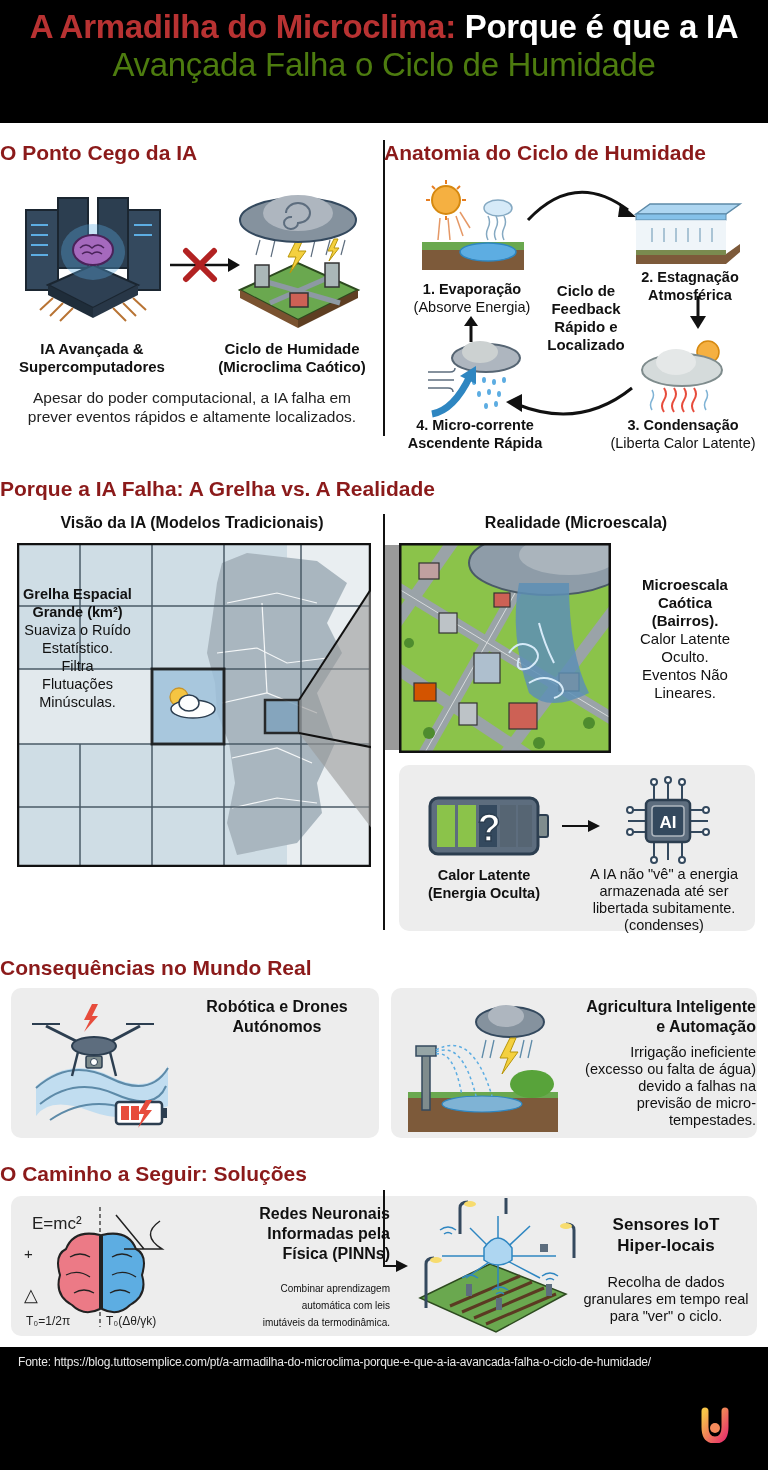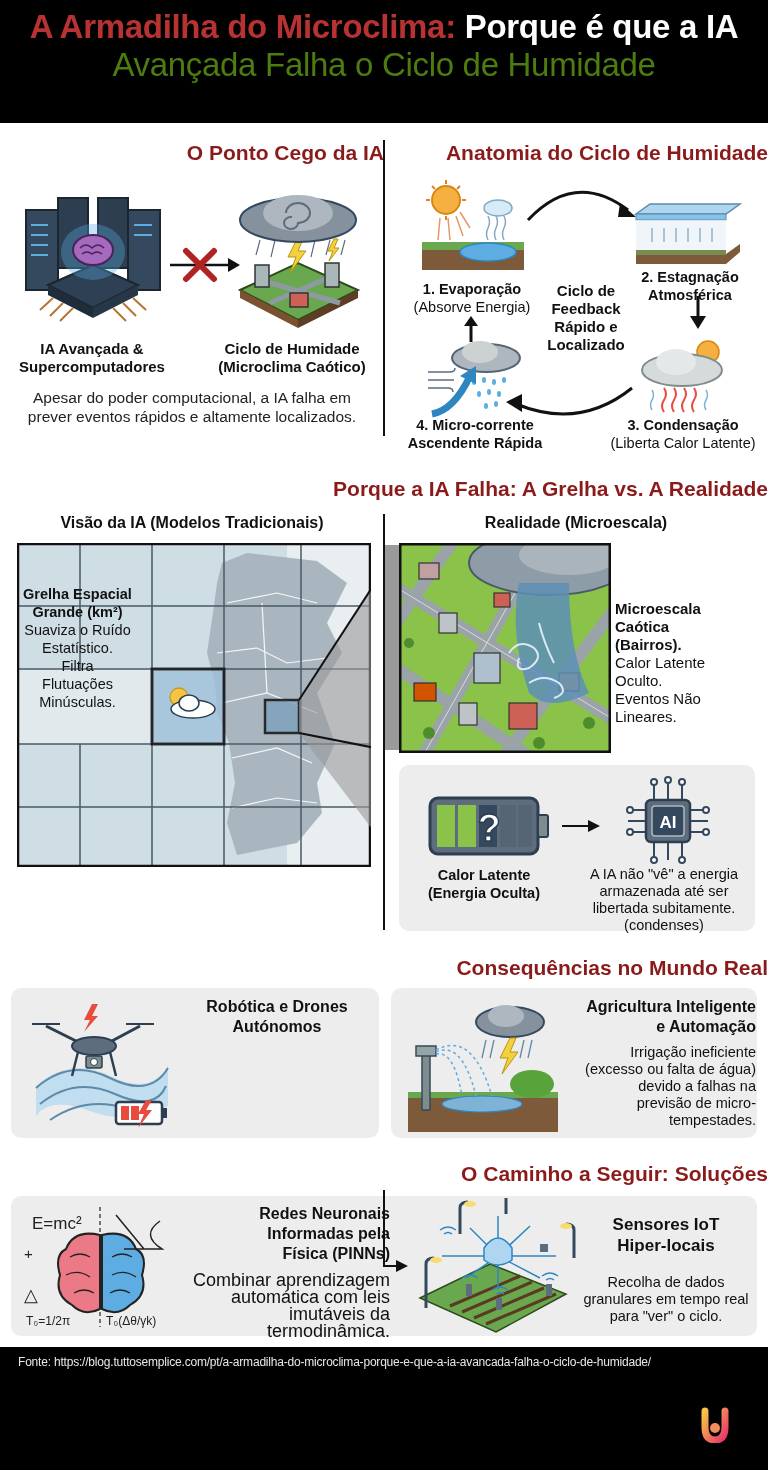--- a/index.html
+++ b/index.html
@@ -4,21 +4,21 @@
 <style>
 *{box-sizing:border-box;margin:0;padding:0}
 html,body{width:768px;height:1470px;background:#fff;overflow:hidden}
 body{font-family:"Liberation Sans",sans-serif;color:#111;position:relative}
 .abs{position:absolute}
 .header{left:0;top:0;width:768px;height:123px;background:#000;text-align:center}
 .header .t1{position:absolute;left:0;right:0;top:8px;font-size:33px;font-weight:bold;line-height:38px;color:#fff;letter-spacing:-0.3px}
 .header .t1 .red{color:#b83232}
 .header .t2{position:absolute;left:0;right:0;top:46px;font-size:33px;font-weight:normal;line-height:38px;color:#4d7c0f;letter-spacing:-0.3px}
 .header .sub{position:absolute;left:0;right:0;top:88px;font-size:21px;line-height:26px;color:#f2f2f2}
-.sec-title{color:#8b1a1a;font-weight:bold;font-size:21px;text-align:right;line-height:26px}
+.sec-title{color:#8b1a1a;font-weight:bold;font-size:21px;text-align:left;line-height:26px}
 .vline{background:#111;width:2px}
 .lbl-b{font-weight:bold;font-size:14.5px;text-align:center;line-height:18px}
 .lbl{font-size:14.5px;text-align:center;line-height:18px}
 .body-txt{font-size:15.5px;text-align:center;line-height:19px;color:#222}
 .card{background:#ededed;border-radius:10px}
 .footer{left:0;top:1347px;width:768px;height:123px;background:#000}
 .footer .src{position:absolute;left:18px;top:8px;font-size:12px;color:#e8e8e8;white-space:nowrap;letter-spacing:-0.2px}
 </style>
 </head>
 <body>
@@ -312,21 +312,21 @@
   <ellipse cx="150" cy="20" rx="80" ry="32" fill="#8e9ca8" stroke="#4a5a66" stroke-width="2"></ellipse>
   <ellipse cx="170" cy="12" rx="50" ry="20" fill="#aab4bc"></ellipse>
   <path d="M120 40 Q110 90 130 150 Q150 170 190 150 Q170 110 170 40 Z" fill="#5d8fb5" opacity="0.85"></path>
   <g stroke="#d6eaf8" stroke-width="2" fill="none">
       <path d="M110 110 q10 -15 25 -5 q10 10 -5 20 q-15 5 -10 -10"></path>
       <path d="M130 140 q15 -10 30 0 q10 10 -5 15"></path>
       <path d="M140 80 q5 20 15 40"></path>
     </g>
   <rect x="1" y="1" width="210" height="208" fill="none" stroke="#111" stroke-width="3"></rect>
 </svg>
-<div class="abs" style="left:615px;top:600px;width:140px;text-align:left;line-height:18px">
+<div class="abs" style="left:615px;top:576px;width:140px;text-align:center;line-height:18px">
   <div style="font-weight:bold;font-size:15px">Microescala</div>
   <div style="font-weight:bold;font-size:15px">Caótica</div>
   <div style="font-weight:bold;font-size:15px">(Bairros).</div>
   <div style="font-size:15px">Calor Latente</div>
   <div style="font-size:15px">Oculto.</div>
   <div style="font-size:15px">Eventos Não</div>
   <div style="font-size:15px">Lineares.</div>
 </div>
 
 <div class="abs card" style="left:399px;top:765px;width:356px;height:166px"></div>
@@ -474,21 +474,21 @@
   <path d="M96 10 L124 44 M104 44 L142 44 Q120 30 140 16" stroke="#222" stroke-width="1.5" fill="none"></path>
   <text x="4" y="54" font-family="Liberation Sans, sans-serif" font-size="15" fill="#222">+</text>
   <text x="4" y="96" font-family="Liberation Sans, sans-serif" font-size="18" fill="#222">△</text>
   <text x="6" y="120" font-family="Liberation Sans, sans-serif" font-size="12" fill="#222">T₀=1/2π</text>
   <text x="86" y="120" font-family="Liberation Sans, sans-serif" font-size="12" fill="#222">T₀(Δθ/γk)</text>
 </svg>
 <div class="abs" style="left:180px;top:1204px;width:210px;text-align:right">
   <div style="font-weight:bold;font-size:16px;line-height:20px">Redes Neuronais</div>
   <div style="font-weight:bold;font-size:16px;line-height:20px">Informadas pela</div>
   <div style="font-weight:bold;font-size:16px;line-height:20px">Física (PINNs)</div>
-  <div style="margin-top:8px;font-size:18px;line-height:17px">
+  <div style="margin-top:16px;font-size:10px;line-height:17px">
     <div>Combinar aprendizagem</div>
       <div>automática com leis</div>
       <div>imutáveis da termodinâmica.</div>
   </div>
 </div>
 
 <svg class="abs" style="left:380px;top:1190px" width="30" height="88" viewBox="0 0 30 88">
   <path d="M4 0 L4 76 L18 76" stroke="#111" stroke-width="2" fill="none"></path>
   <polygon points="16,70 28,76 16,82" fill="#111"></polygon>
 </svg>

